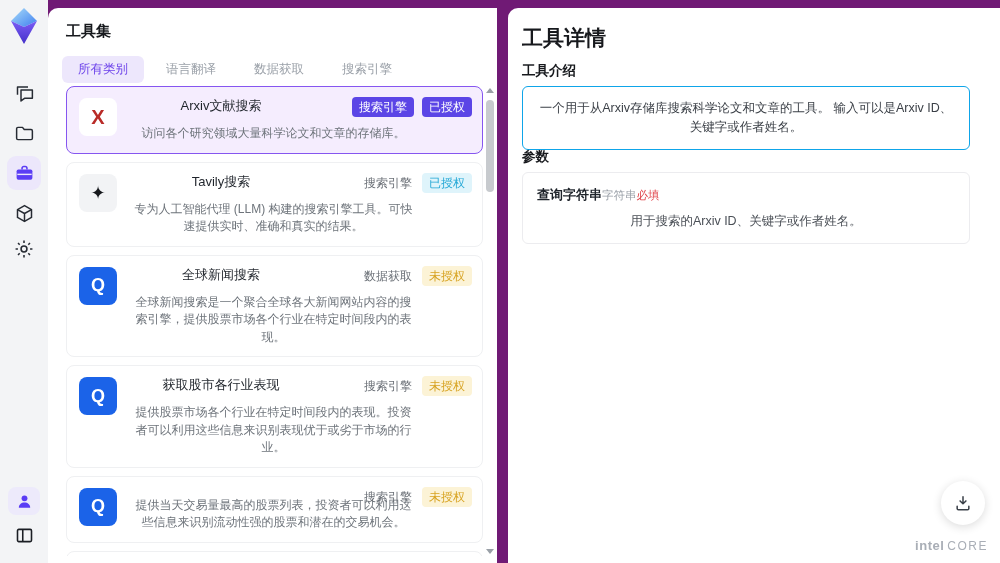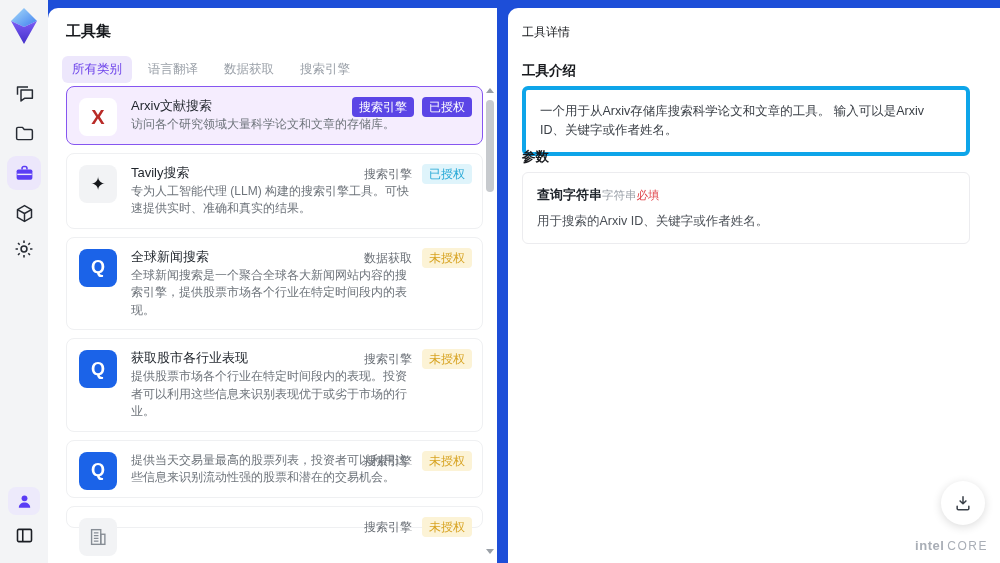--- a/index.html
+++ b/index.html
@@ -1,63 +1,63 @@
 <!DOCTYPE html>
 <html><head>
 <meta charset="utf-8">
 <style>
   html,body{margin:0;padding:0;}
   body{font-family:"Liberation Sans","DejaVu Sans",sans-serif;}
-  .stage{position:relative;width:1000px;height:563px;overflow:hidden;background:#1d4ed8;}
+  .stage{position:relative;width:1000px;height:563px;overflow:hidden;background:#701a75;text-align:center;}
 
   
   .rail{position:absolute;left:0;top:0;width:48px;height:563px;background:#f3f4f6;z-index:5;}
   .logo{position:absolute;left:7px;top:6px;width:34px;height:40px;}
   .rail-btn{position:absolute;left:0;width:48px;height:30px;display:flex;align-items:center;justify-content:center;cursor:pointer;}
   .rail-btn svg{display:block;}
   .rail-sel{position:absolute;left:7px;width:34px;height:34px;border-radius:9px;background:#ece7fb;display:flex;align-items:center;justify-content:center;}
   .user-hl{background:#edeafb;border-radius:8px;width:32px;height:28px;display:flex;align-items:center;justify-content:center;}
 
   
   .main{position:absolute;left:48px;top:8px;width:449px;height:555px;background:#fff;border-radius:10px 0 0 0;}
   .main-title{position:absolute;left:18px;top:14px;font-size:15px;font-weight:bold;color:#17191d;}
   .tabs{position:absolute;left:14px;top:48px;display:flex;gap:6px;align-items:center;}
-  .tab{padding:5px 10px;font-size:12.5px;color:#9aa0a8;border-radius:6px;cursor:pointer;white-space:nowrap;}
+  .tab{padding:5px 16px;font-size:12.5px;color:#9aa0a8;border-radius:6px;cursor:pointer;white-space:nowrap;}
   .tab.active{background:#ede7fc;color:#6d43ea;}
 
   .tool-list{position:absolute;left:18px;top:78px;width:417px;height:470px;overflow:hidden;display:flex;flex-direction:column;gap:8px;}
   .tool-item{position:relative;background:#fff;border:1px solid #eff0f2;border-radius:8px;padding:10px 12px;box-sizing:border-box;cursor:pointer;flex:none;}
   .tool-item.selected{background:#f5edfe;border:1.5px solid #8656f0;}
   .tool-icon{position:absolute;left:12px;top:11px;width:38px;height:38px;border-radius:8px;display:flex;align-items:center;justify-content:center;font-weight:bold;}
   .tool-icon.arxiv{background:#ffffff;color:#b92b27;font-size:20px;}
   .tool-icon.tavily{background:#f2f3f5;color:#16181c;font-size:18px;}
   .tool-icon.bluetile{background:#1b63e8;color:#ffffff;font-size:18px;}
   .tool-icon.graytile{background:#f2f3f5;}
   .tool-text{margin-left:52px;}
   .tool-title{font-size:13px;font-weight:normal;color:#1f242b;line-height:18px;max-width:180px;}
-  .tool-desc{font-size:12px;color:#6e747b;line-height:17.5px;max-width:285px;margin-top:1px;}
+  .tool-desc{font-size:12px;color:#6e747b;line-height:17.5px;max-width:285px;margin-top:10px;}
   .tool-badges{position:absolute;right:10px;top:10px;display:flex;gap:8px;align-items:center;}
   .badge{font-size:12px;line-height:1;padding:4px 7px;border-radius:4px;white-space:nowrap;}
   .badge-purple{background:#5b45e6;color:#fff;}
   .badge-cyan{background:#dff4fb;color:#25a8d6;}
   .badge-yellow{background:#fcf3d6;color:#d7a322;}
   .cat-plain{background:none;color:#6b7077;padding:4px 2px;}
 
   
   .sb{position:absolute;right:2px;top:80px;height:466px;width:10px;}
   .sb-arrow{position:absolute;left:1px;width:0;height:0;border-left:4px solid transparent;border-right:4px solid transparent;}
   .sb-up{top:0;border-bottom:5px solid #9aa0a7;}
   .sb-down{bottom:0;border-top:5px solid #9aa0a7;}
   .sb-thumb{position:absolute;left:1px;top:12px;width:8px;height:92px;border-radius:4px;background:#c7cace;}
 
   
   .details{position:absolute;left:508px;top:8px;width:492px;height:555px;background:#fff;border-radius:10px 0 0 0;}
-  .d-title{position:absolute;left:14px;top:16px;font-size:12px;font-weight:normal;color:#17191d;}
+  .d-title{position:absolute;left:14px;top:16px;font-size:21px;font-weight:bold;color:#17191d;}
   .d-sub1{position:absolute;left:14px;top:54px;font-size:13.5px;font-weight:bold;color:#17191d;}
-  .d-introbox{position:absolute;left:14px;top:78px;width:448px;box-sizing:border-box;border:4px solid #0ea5e9;border-radius:6px;padding:12px 14px;font-size:12.5px;color:#3a3f46;line-height:1.5;}
+  .d-introbox{position:absolute;left:14px;top:78px;width:448px;box-sizing:border-box;border:1px solid #0ea5e9;border-radius:6px;padding:12px 14px;font-size:12.5px;color:#3a3f46;line-height:1.5;}
   .d-sub2{position:absolute;left:14px;top:140px;font-size:13.5px;font-weight:bold;color:#17191d;}
   .d-parambox{position:absolute;left:14px;top:164px;width:448px;box-sizing:border-box;border:1px solid #ececef;border-radius:6px;padding:13px 14px;}
   .p-line{display:flex;align-items:baseline;gap:0;}
   .p-name{font-size:13px;font-weight:bold;color:#1f242b;}
   .p-type{font-size:11.5px;color:#9aa0a8;}
   .p-req{font-size:11.5px;color:#e0434a;}
   .p-desc{margin-top:9px;font-size:12.5px;color:#4a4f56;}
 
   
   .dl-btn{position:absolute;right:15px;bottom:38px;width:44px;height:44px;border-radius:50%;background:#fff;box-shadow:0 2px 10px rgba(0,0,0,.14);display:flex;align-items:center;justify-content:center;cursor:pointer;}

